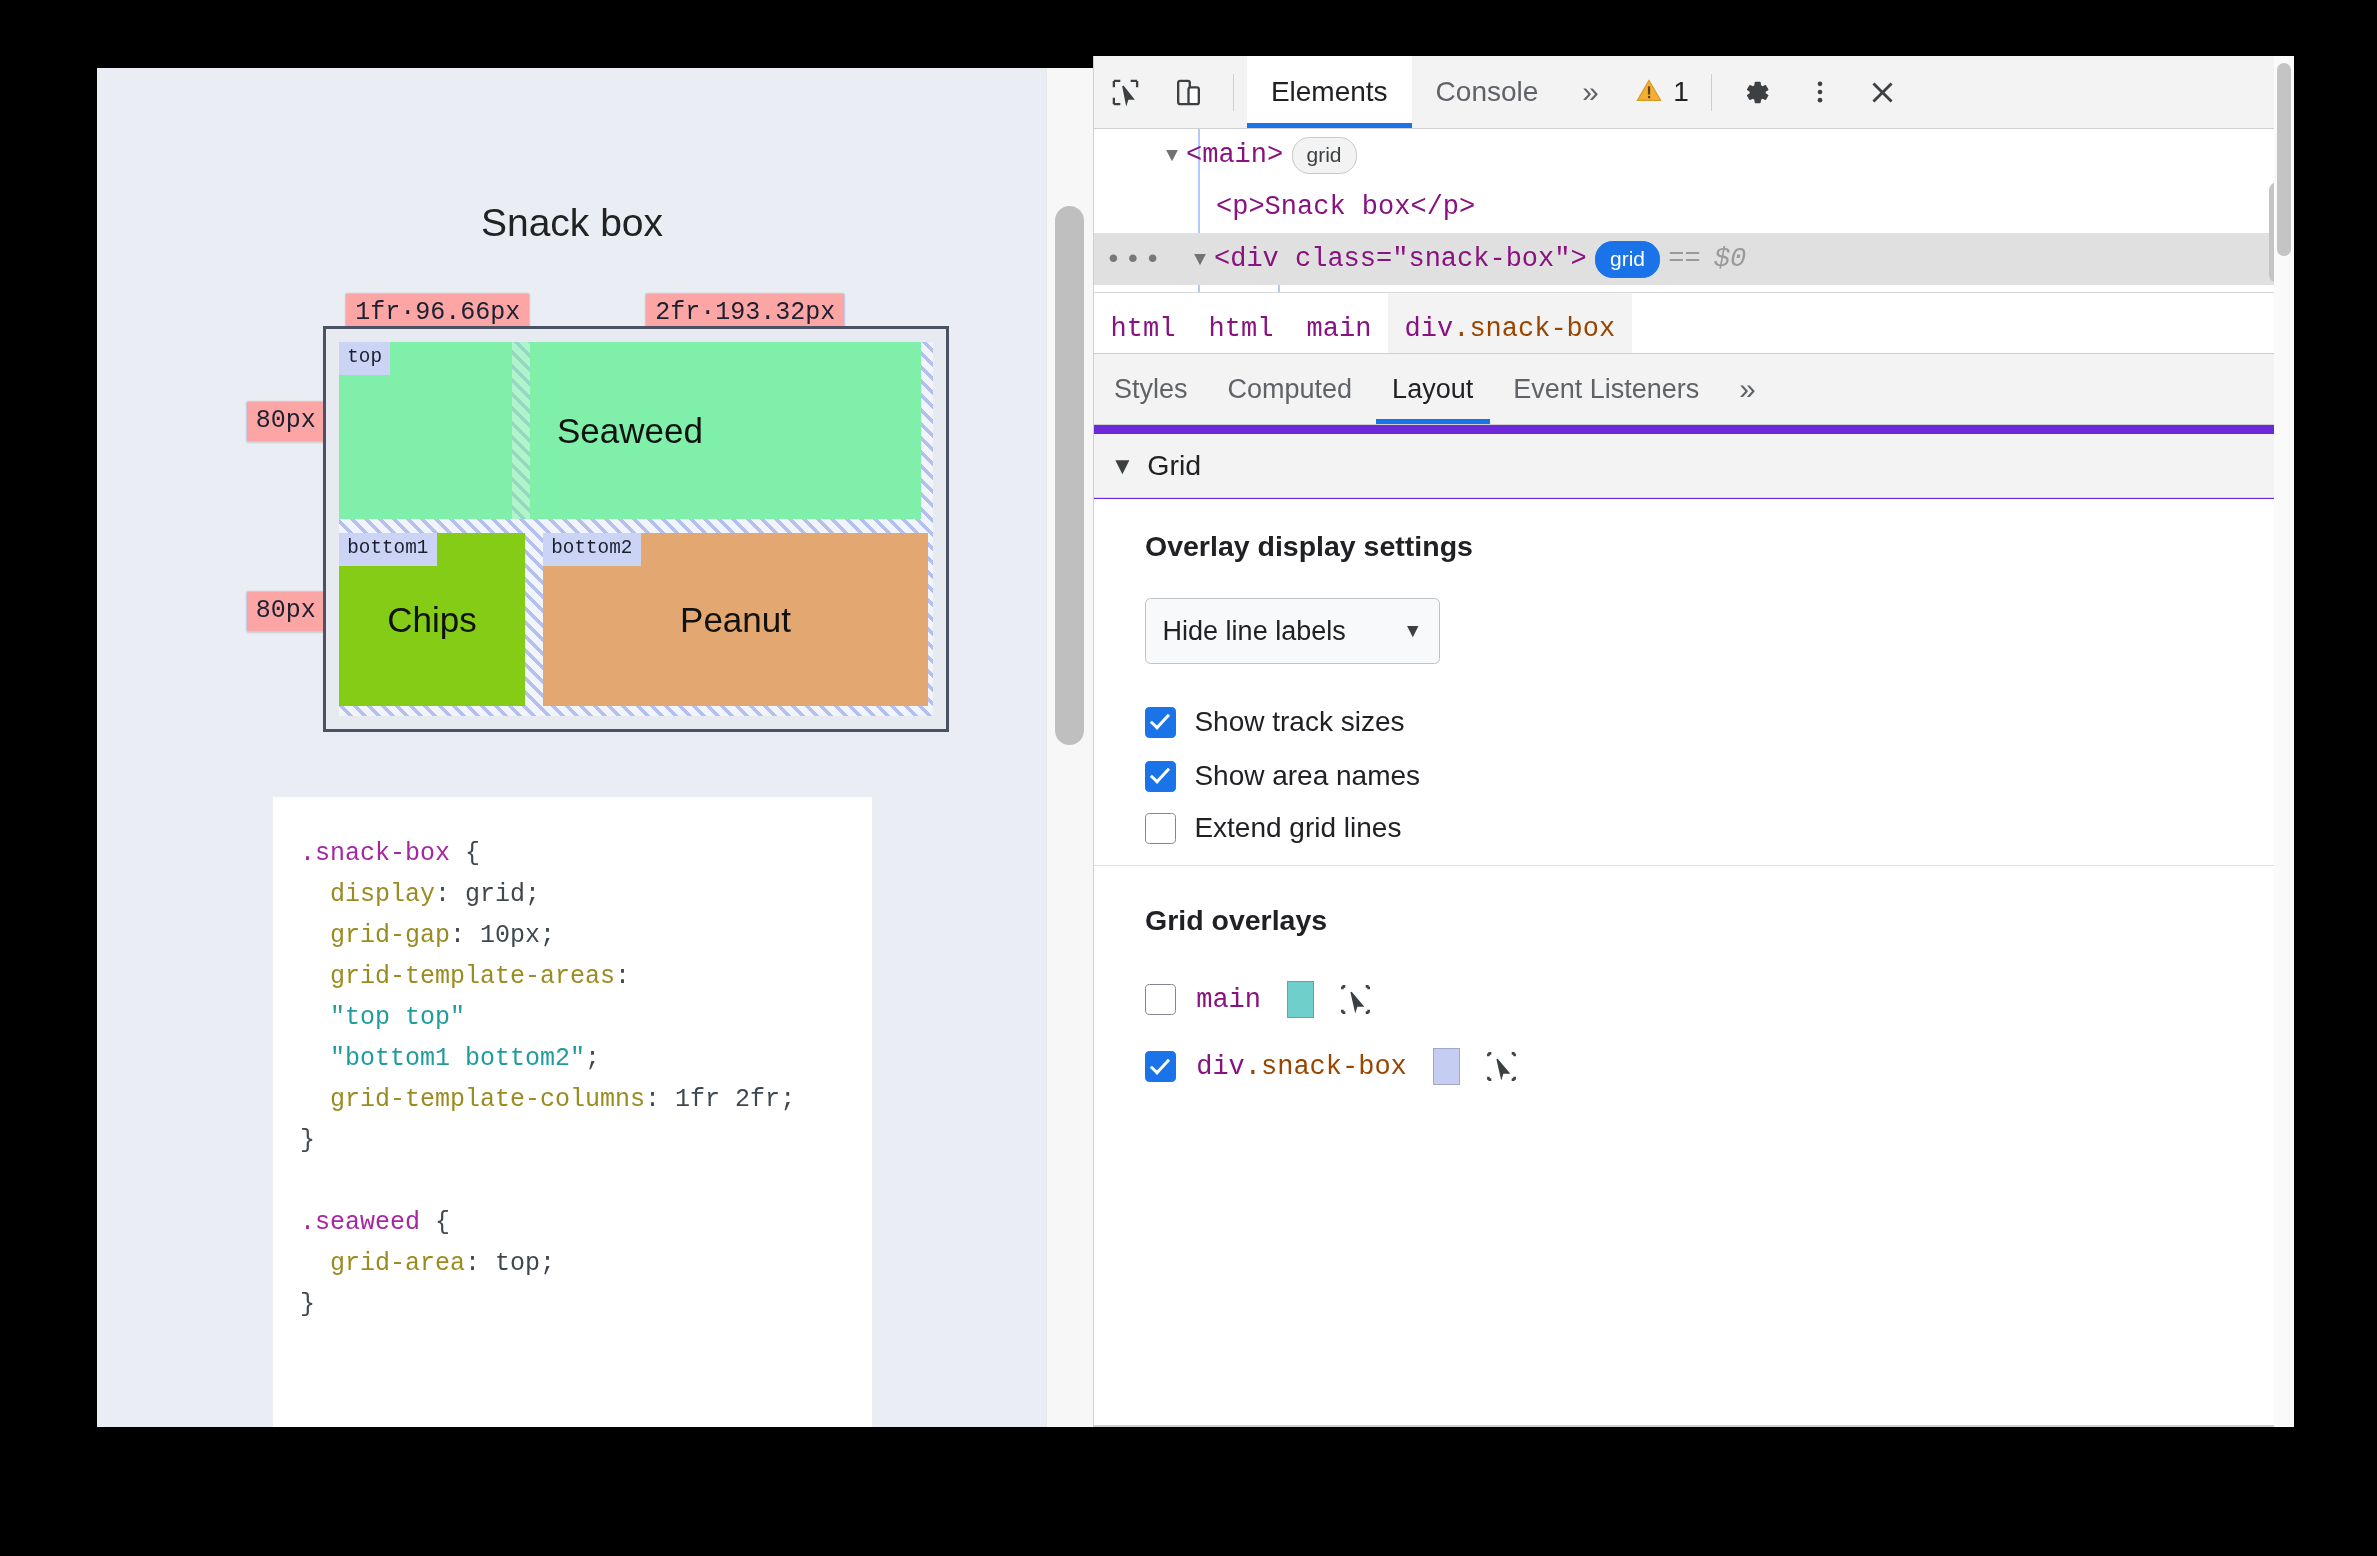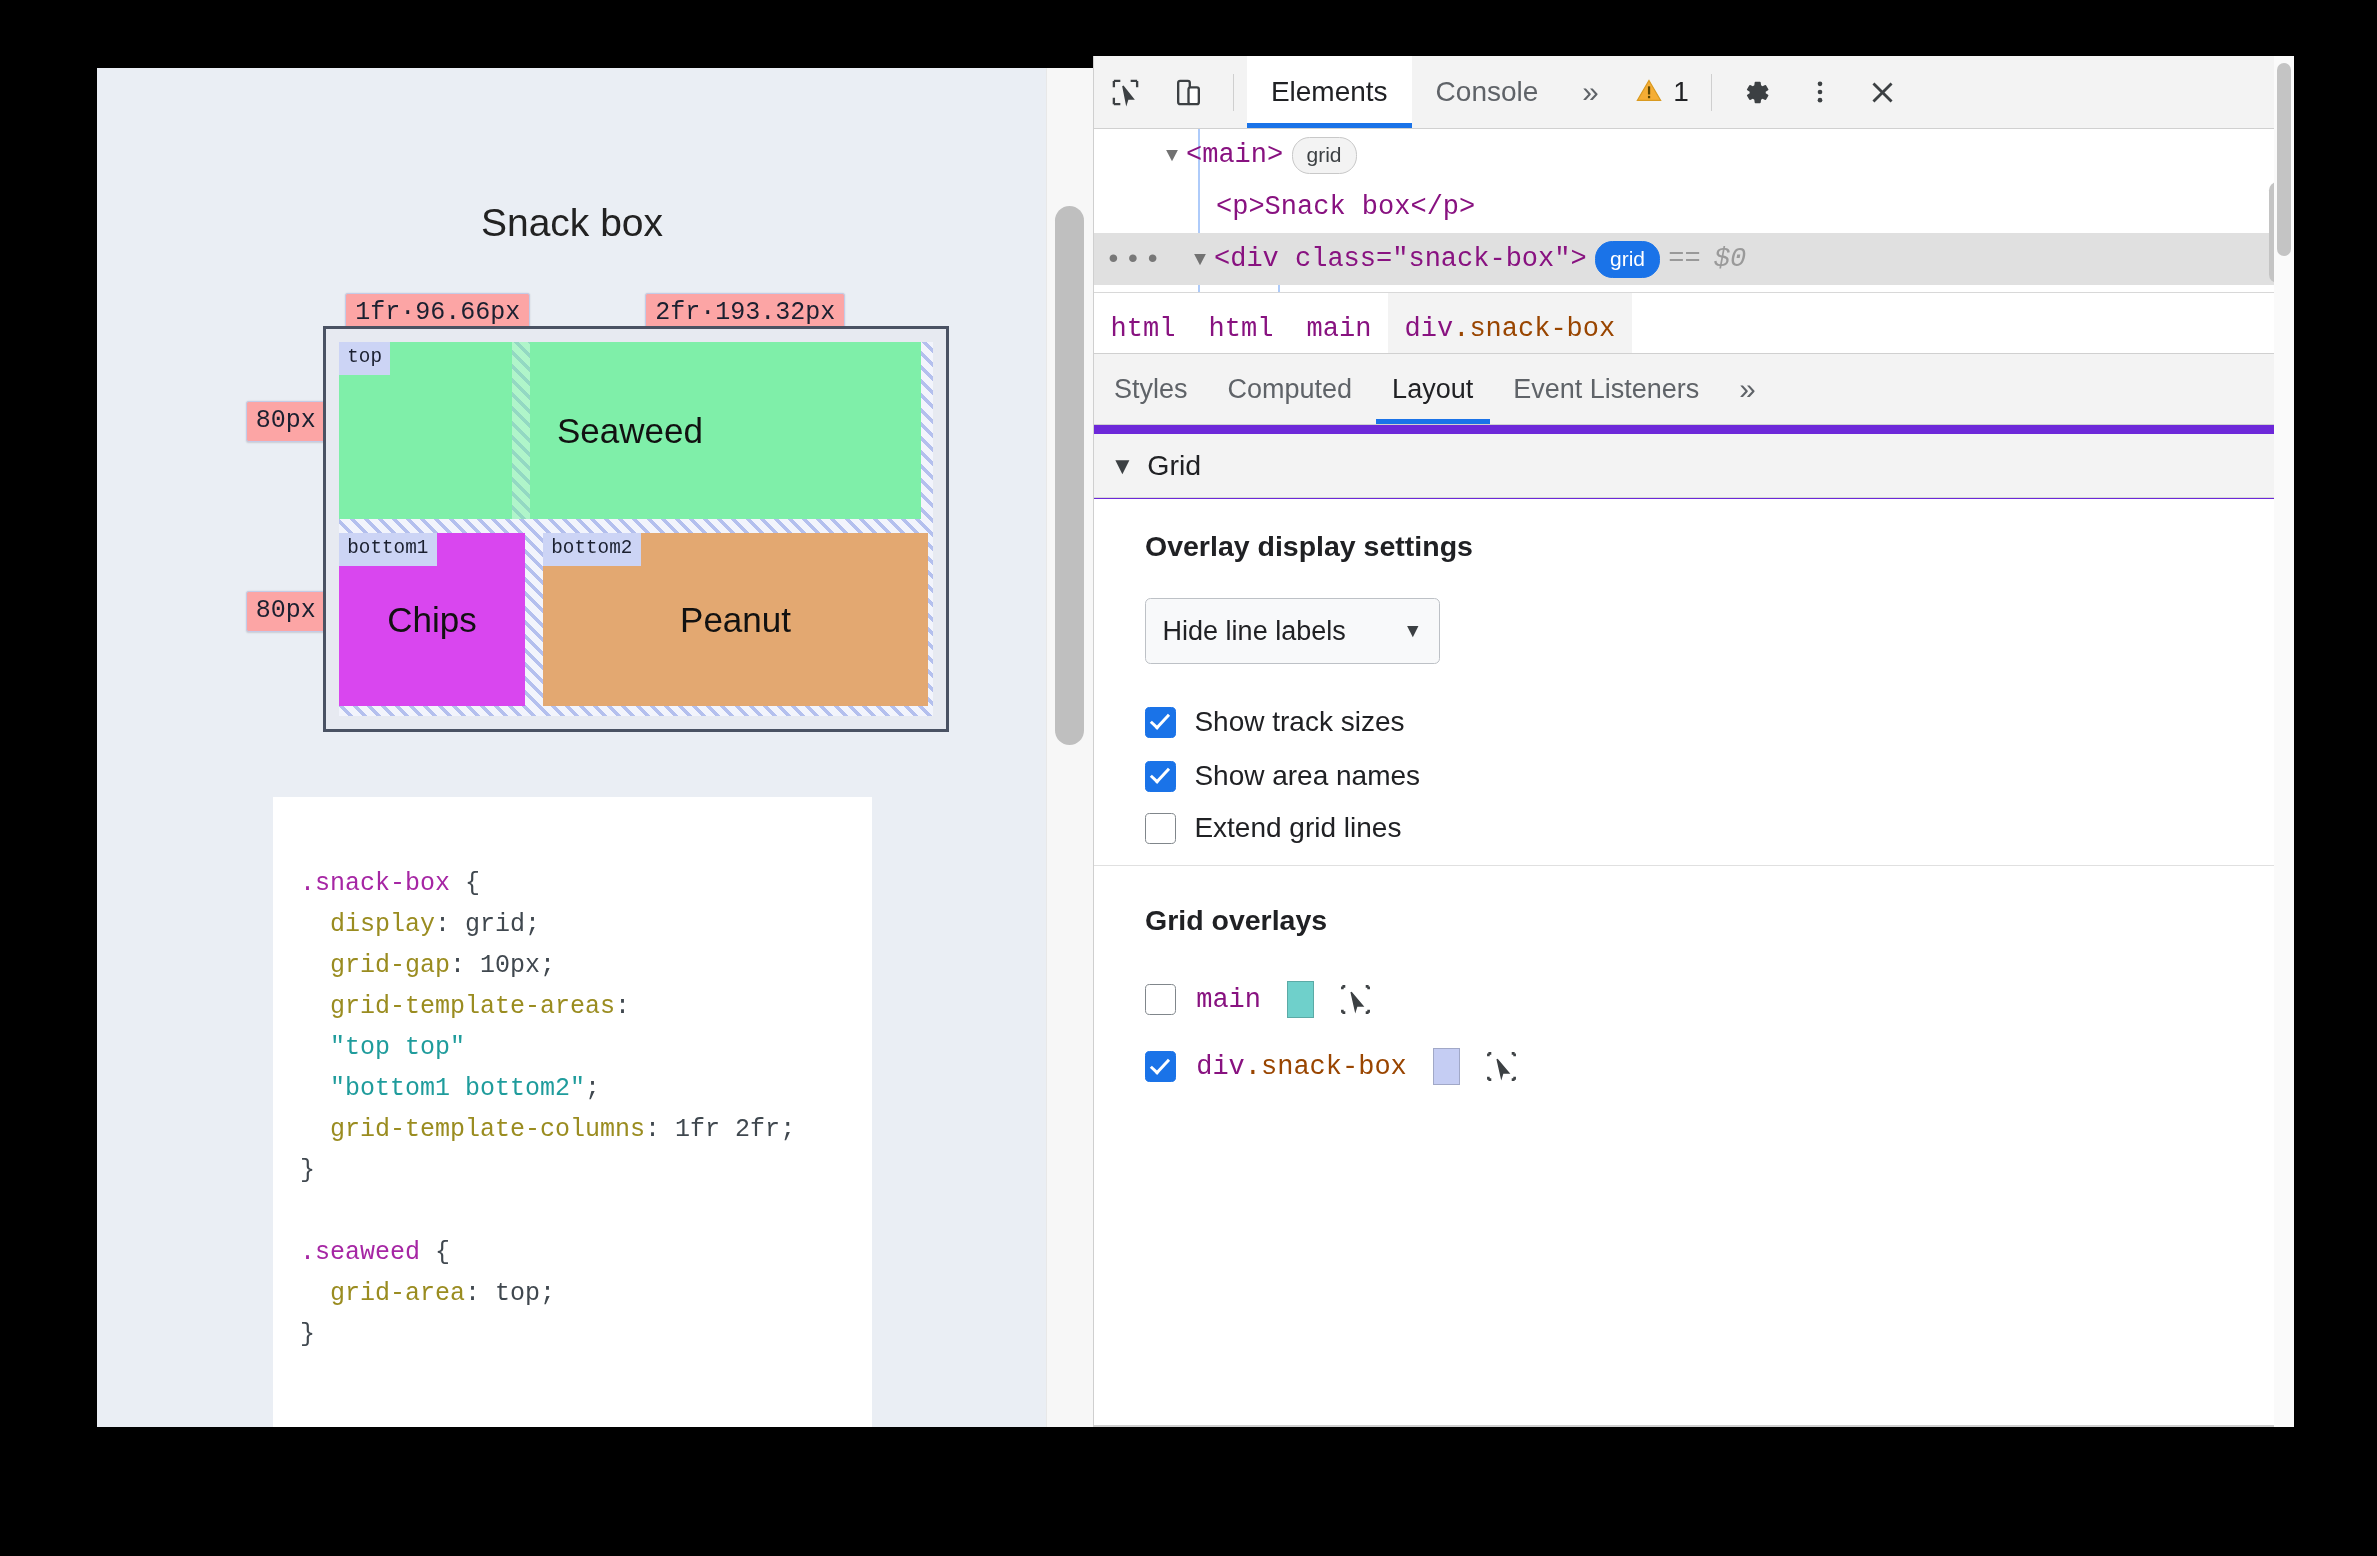--- a/index.html
+++ b/index.html
@@ -142,21 +142,20 @@
     background: #ffffff;
   }
   #code {
     position: absolute;
     left: 27px; top: 36px;
     font-family: "Liberation Mono", monospace;
     font-size: 25px;
     line-height: 41px;
     white-space: pre;
     color: #40484f;
-    margin-top: 30px;
   }
   .c-sel  { color: #a626a4; }
   .c-prop { color: #9a8c20; }
   .c-val  { color: #40484f; }
   .c-str  { color: #1f9c9c; }
 
   
   #page-scroll-track {
     position: absolute;
     right: 0; top: 0; width: 46px; height: 100%;
@@ -444,21 +443,21 @@
         <div class="track-label row" style="left:16.6px; top:293px;">80px</div>
 
         <div id="snackbox-border">
           <div id="grid-gap-bg"></div>
 
           <div class="cell" id="cell-top" style="background:#7fefa9;">
             <span>Seaweed</span>
           </div>
           <div class="colgap-overlay"></div>
 
-          <div class="cell" id="cell-b1" style="background:#d946ef;">
+          <div class="cell" id="cell-b1" style="background:#84cc16;">
             <span>Chips</span>
           </div>
 
           <div class="cell" id="cell-b2" style="background:#e3a871;">
             <span>Peanut</span>
           </div>
 
           <div class="area-badge" style="left:13px; top:13px;">top</div>
           <div class="area-badge" style="left:13px; top:204px;">bottom1</div>
           <div class="area-badge" style="left:217px; top:204px;">bottom2</div>

